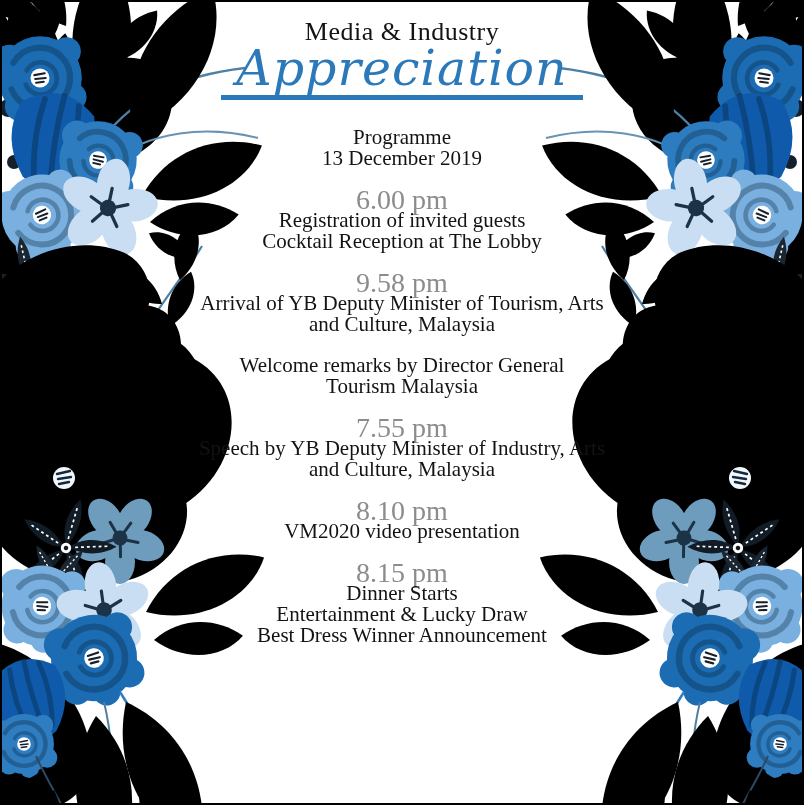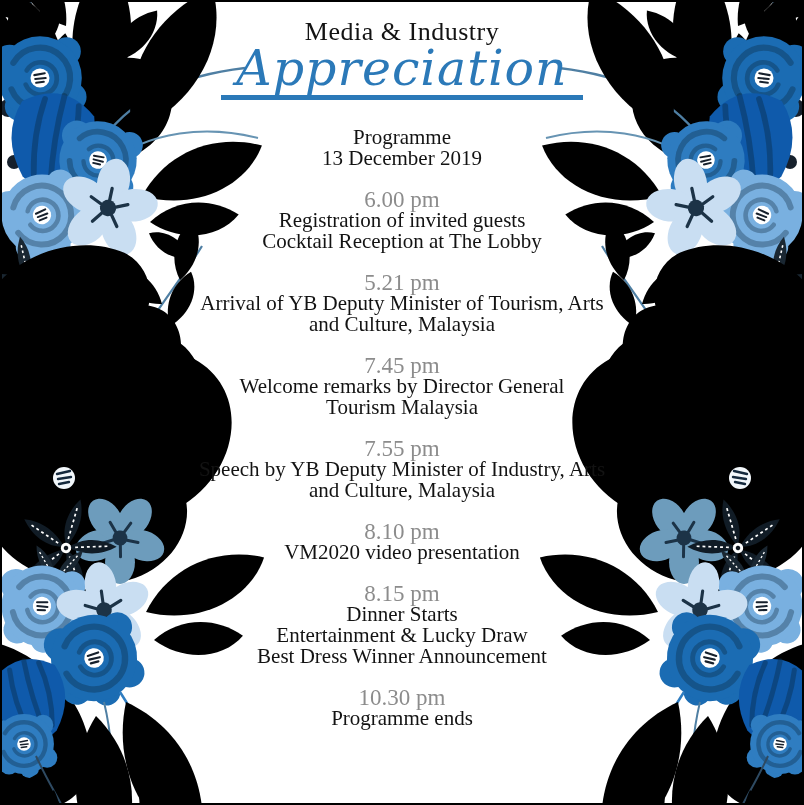--- a/index.html
+++ b/index.html
@@ -20,21 +20,21 @@
   .script-line {
     font-family:"DejaVu Serif","Liberation Serif",serif; font-style:italic;
     color:var(--accent,#2b79b8); letter-spacing:1px;
   }
   .script-1 { font-size:49px; line-height:47px; }
   .script-2 { font-size:49px; line-height:44px; }
   .rule { width:362px; height:5px; background:var(--accent,#2b79b8); margin:3px auto 0; }
   .prog-head { margin-top:27px; }
   .prog-head div { font-size:21px; line-height:21px; color:var(--text,#131313); }
   .item { margin-top:20px; }
-  .time { font-size:23px; line-height:21px; color:var(--time,#8c8c8c); }
+  .time { font-size:28px; line-height:21px; color:var(--time,#8c8c8c); }
   .desc { font-size:21px; line-height:21px; color:var(--text,#131313); }
 </style>
 </head>
 <body>
 
 <div class="page">
 
   <svg width="0" height="0" style="position:absolute" aria-hidden="true">
     <defs>
       <path id="lf" d="M0 0 C10 -24 34 -37 60 -33 C54 -10 28 5 0 0 Z"></path>
@@ -192,27 +192,26 @@
       <div>13 December 2019</div>
     </div>
 
     <div class="item">
       <div class="time">6.00 pm</div>
       <div class="desc">Registration of invited guests</div>
       <div class="desc">Cocktail Reception at The Lobby</div>
     </div>
 
     <div class="item">
-      <div class="time">5.21 pm</div>
+      <div class="time">9.58 pm</div>
       <div class="desc">Arrival of YB Deputy Minister of Tourism, Arts</div>
       <div class="desc">and Culture, Malaysia</div>
     </div>
 
     <div class="item">
-      <div class="time">7.45 pm</div>
       <div class="desc">Welcome remarks by Director General</div>
       <div class="desc">Tourism Malaysia</div>
     </div>
 
     <div class="item">
       <div class="time">7.55 pm</div>
       <div class="desc">Speech by YB Deputy Minister of Industry, Arts</div>
       <div class="desc">and Culture, Malaysia</div>
     </div>
 
@@ -221,20 +220,16 @@
       <div class="desc">VM2020 video presentation</div>
     </div>
 
     <div class="item">
       <div class="time">8.15 pm</div>
       <div class="desc">Dinner Starts</div>
       <div class="desc">Entertainment &amp; Lucky Draw</div>
       <div class="desc">Best Dress Winner Announcement</div>
     </div>
 
-    <div class="item">
-      <div class="time">10.30 pm</div>
-      <div class="desc">Programme ends</div>
-    </div>
   </div>
 
   <div class="frame"></div>
 </div>
 
 </body></html>

